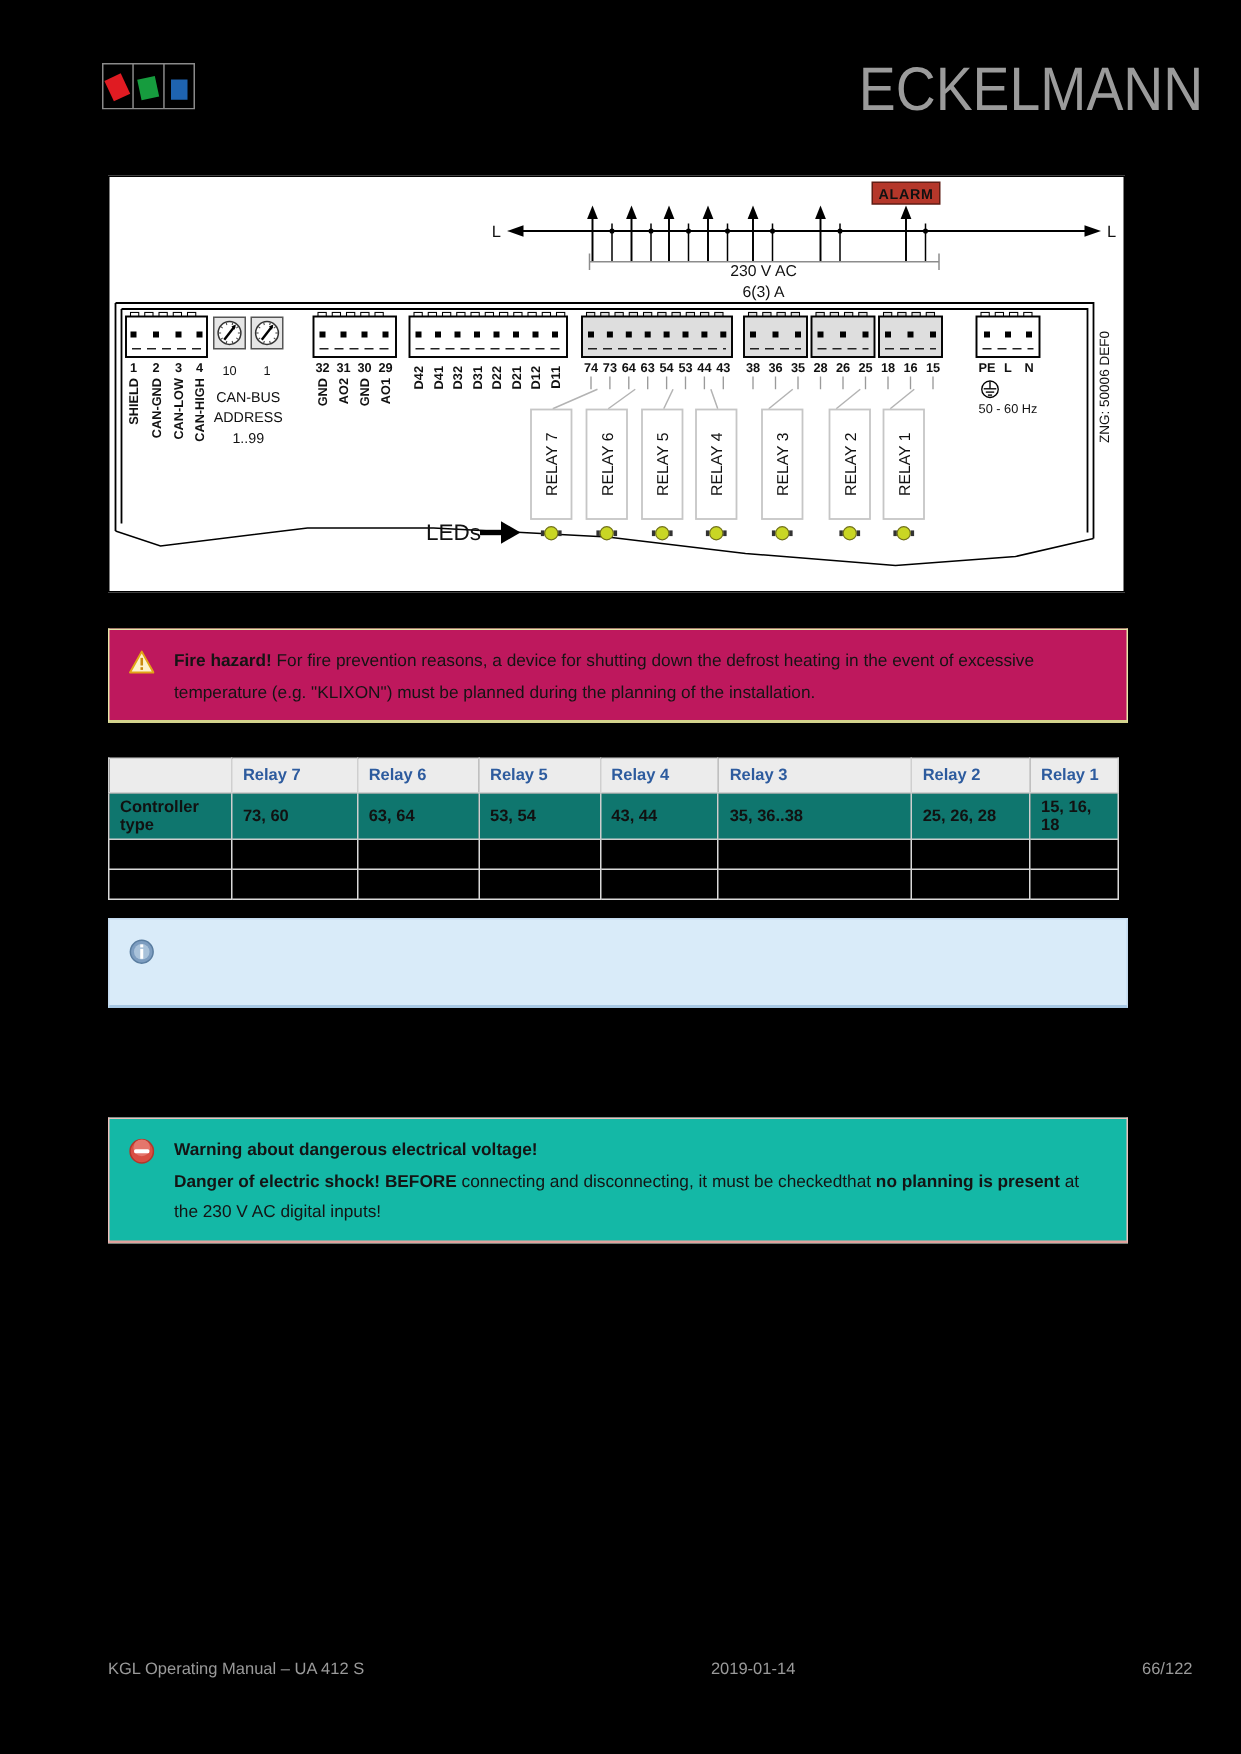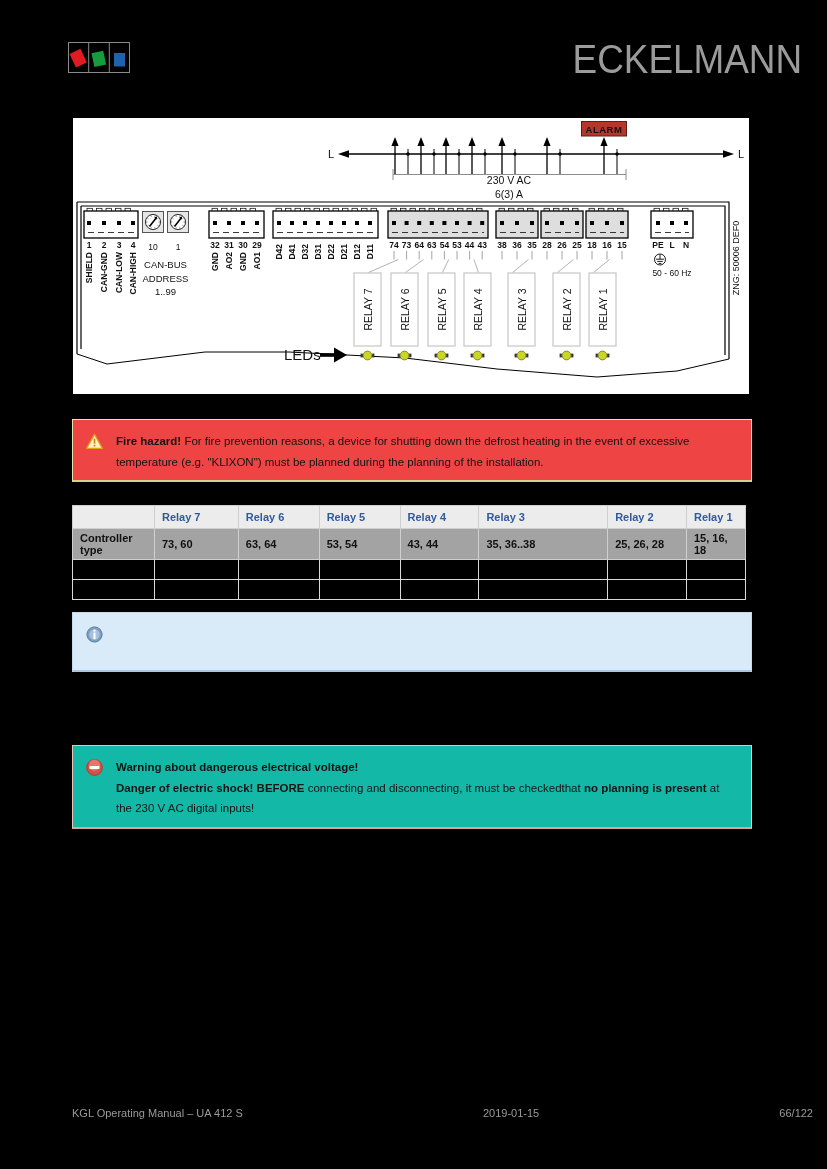--- a/index.html
+++ b/index.html
@@ -9,35 +9,35 @@
   .logo{position:absolute;left:68px;top:42px;}
   .brand{position:absolute;top:36px;right:65px;font:400 41px "Liberation Sans",sans-serif;
          color:#9b9b9b;transform:scaleX(.9);transform-origin:100% 50%;white-space:nowrap;}
   
   #diag{position:absolute;left:72px;top:117px;background:#fff;border:1.5px solid #000;}
   #diag text{font-family:"Liberation Sans",sans-serif;fill:#111;}
   
   .note{position:absolute;left:72px;width:680px;box-sizing:border-box;
         padding:11px 20px 8px 43px;font:11.5px/1.8 "Liberation Sans",sans-serif;color:#141414;}
   .note .nicon{position:absolute;left:13px;top:13px;width:17px;height:17px;}
-  .note-yellow{top:419px;min-height:63px;background:#ef4444;border:1px solid #e6e6a8;border-bottom:2px solid #d3d38c;}
+  .note-yellow{top:419px;min-height:63px;background:#be185d;border:1px solid #e6e6a8;border-bottom:2px solid #d3d38c;}
   .note-blue{top:612px;min-height:60px;background:#d9ebf9;border:1px solid #c4daee;border-bottom:2px solid #a8c8e4;}
   .note-pink{top:745px;min-height:82px;background:#14b8a6;border:1px solid #efc0bc;border-bottom:2px solid #dfa29d;}
   .np{margin:0;}
   .np b{font-weight:bold;}
   a.doclink{color:#3b9ad9;text-decoration:none;cursor:pointer;}
   
   .rtable{position:absolute;left:72px;top:505px;width:674px;border-collapse:collapse;
           font:11px "Liberation Sans",sans-serif;border:1px solid #cfcfcf;}
   .rtable td{border:1px solid #cfcfcf;padding:3px 7px;font-weight:bold;vertical-align:middle;}
   .rtable tr.hdr td{background:#ececec;height:16px;}
-  .rtable tr.val td{background:#a3a3a3;color:#111;height:14px;}
+  .rtable tr.val td{background:#0f766e;color:#111;height:14px;}
   .rtable tr.blk td{background:#000;height:13px;border-color:#d9d9d9;}
   
-  .footer{position:absolute;left:72px;right:54px;top:1107px;display:flex;justify-content:space-between;
+  .footer{position:absolute;left:72px;right:72px;top:1107px;display:flex;justify-content:space-between;
           font:11px "Liberation Sans",sans-serif;color:#9a9a9a;}
 </style>
 </head>
 <body>
 
 <div class="page">
 
   <svg class="logo" width="62" height="31" viewBox="0 0 62 31">
     <rect x="0.5" y="0.5" width="61" height="30" fill="none" stroke="#8a8a8a"></rect>
     <line x1="20.7" y1="0.5" x2="20.7" y2="30.5" stroke="#8a8a8a"></line>
@@ -471,17 +471,17 @@
       <rect x="3.4" y="7.1" width="10.2" height="2.8" rx="1" fill="#fff"></rect>
     </svg>
     <div class="ntext">
         <p class="np"><b>Warning about dangerous electrical voltage!</b></p>
         <p class="np"><b>Danger of electric shock! BEFORE</b><span> connecting and disconnecting, it must be checkedthat </span><b>no planning is present</b><span> at the 230 V AC digital inputs!</span></p>
       </div>
   </div>
 
   <div class="footer">
     <span>KGL Operating Manual – UA 412 S</span>
-    <span>2019-01-15</span>
+    <span>2019-01-14</span>
     <span>66/122</span>
   </div>
 
 </div>
 
 </body></html>

